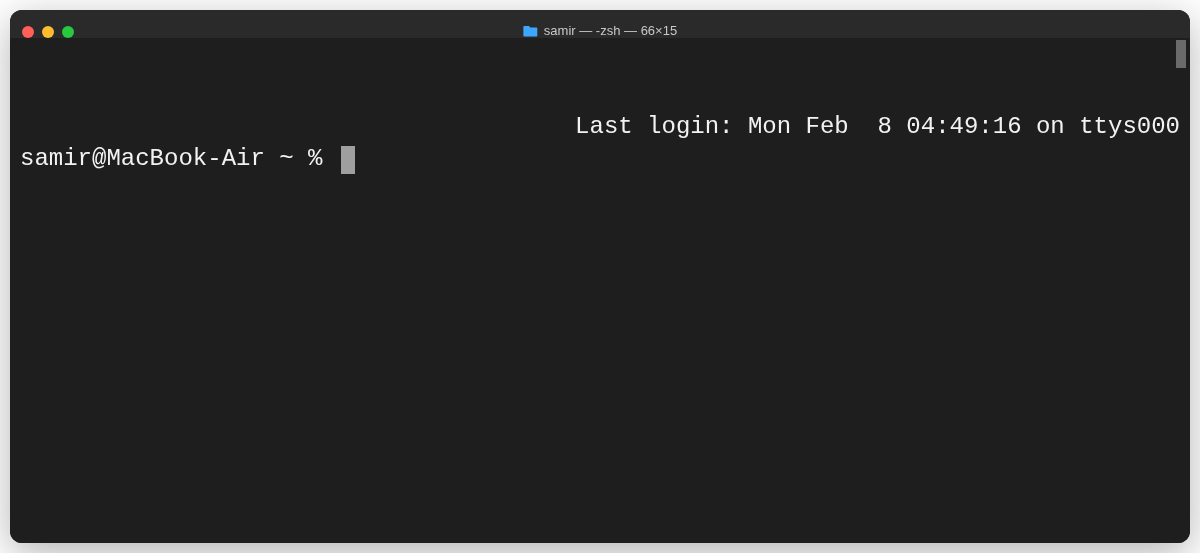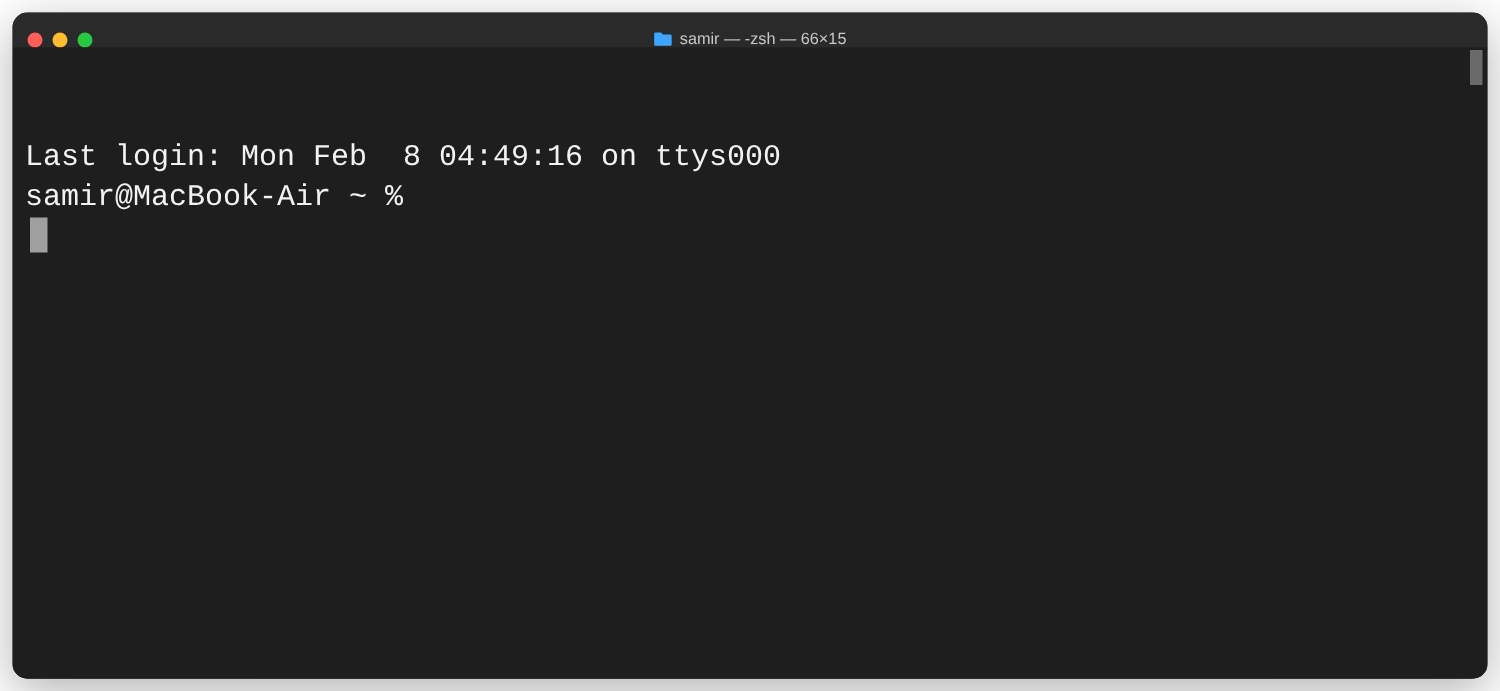--- a/index.html
+++ b/index.html
@@ -72,25 +72,25 @@
       font-family: "SF Mono", Menlo, Monaco, "Courier New", monospace;
       font-size: 24px;
       line-height: 1.35;
       color: #f2f2f2;
       white-space: pre;
       position: relative;
       overflow: hidden;
     }
     .line {
       display: block;
+      text-align: right;
     }
     .prompt-line {
       display: flex;
-      align-items: flex-start;
-      flex-direction: column;
+      align-items: flex-end;
     }
     .cursor {
       display: inline-block;
       width: 14px;
       height: 28px;
       background: #9f9f9f;
       margin-left: 4px;
       vertical-align: middle;
       position: relative;
       top: -2px;

